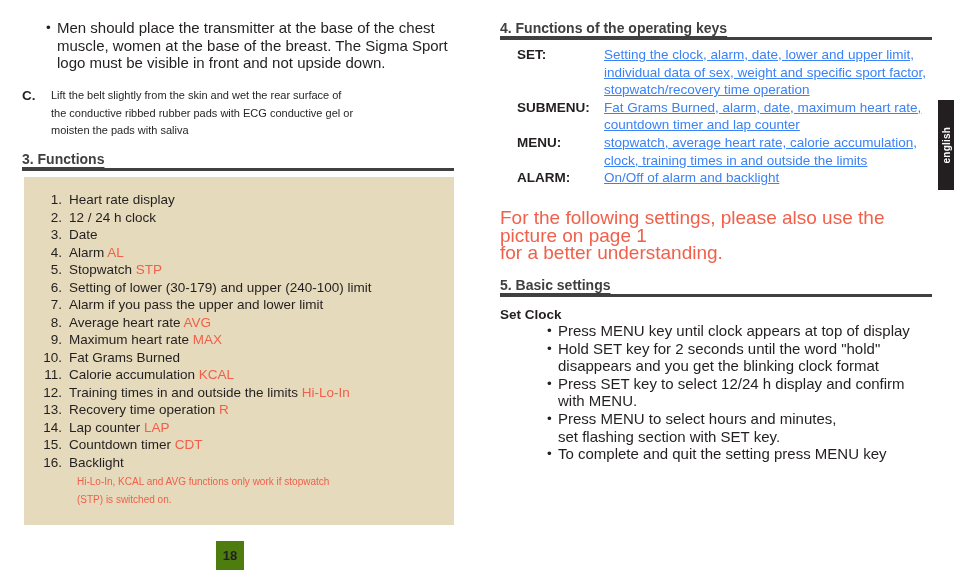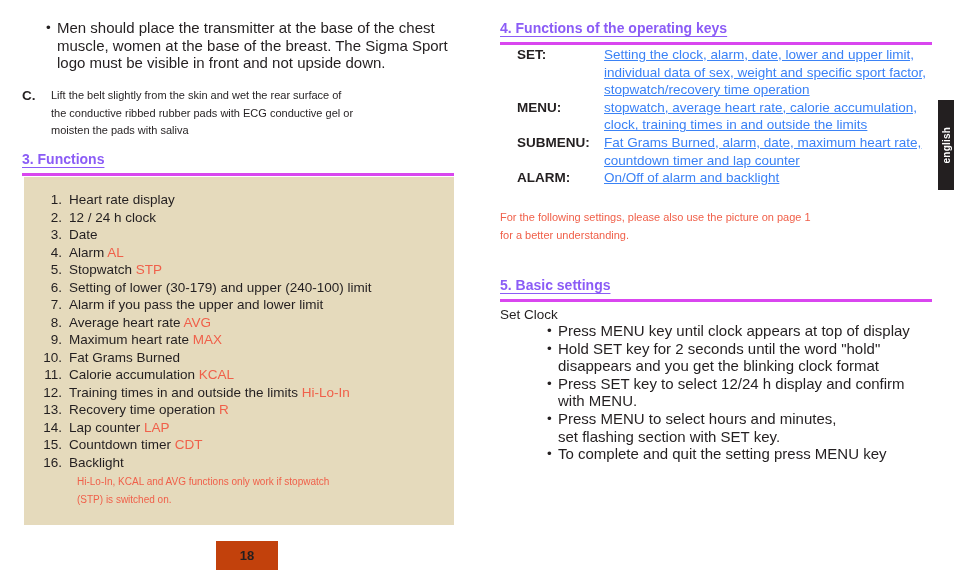--- a/index.html
+++ b/index.html
@@ -84,25 +84,24 @@
     font-size: 11px;
     line-height: 17.6px;
   }
 
   
   .section-heading {
     position: absolute;
     font-weight: bold;
     font-size: 14px;
     line-height: 18px;
-    color: #8b5cf6;
+    color: #404040;
     text-decoration: underline;
     text-underline-offset: 3px;
-    padding-bottom: 5px;
-    border-bottom: 3px solid #d946ef;
+    border-bottom: 3px solid #404040;
   }
   #heading-functions {
     left: 22px;
     top: 150px;
     width: 432px;
   }
   #heading-operating-keys {
     left: 22px;
     top: 19px;
     width: 432px;
@@ -181,49 +180,49 @@
     color: #3b82f6;
     text-decoration: underline;
   }
 
   
   .callout {
     position: absolute;
     left: 22px;
     top: 209px;
     width: 440px;
-    font-size: 11px;
+    font-size: 19px;
     line-height: 17.6px;
     color: #f0604a;
   }
 
   
   .sub-heading {
     position: absolute;
     left: 22px;
     top: 306px;
-    font-weight: normal;
+    font-weight: bold;
     font-size: 13.5px;
     line-height: 17.6px;
     color: #231f20;
   }
 
   .steps {
     position: absolute;
     left: 69px;
     top: 322px;
     width: 400px;
   }
 
   
   .page-number {
     position: absolute;
-    width: 62px;
+    width: 28px;
     height: 29px;
-    background: #c2410c;
+    background: #4d7c0f;
     font-size: 13px;
     font-weight: bold;
     color: #231f20;
     display: flex;
     align-items: center;
     justify-content: center;
   }
   #page-number-left  { left: 216px; top: 541px; }
 
   
@@ -360,34 +359,34 @@
     <div class="keydefs" id="keydefs">
         <div class="keydef-row">
           <div class="keydef-term">SET:</div>
           <div class="keydef-desc">
             <div>Setting the clock, alarm, date, lower and upper limit,</div>
             <div>individual data of sex, weight and specific sport factor,</div>
             <div>stopwatch/recovery time operation</div>
           </div>
         </div>
         <div class="keydef-row">
+          <div class="keydef-term">SUBMENU:</div>
+          <div class="keydef-desc">
+            <div>Fat Grams Burned, alarm, date, maximum heart rate,</div>
+            <div>countdown timer and lap counter</div>
+          </div>
+        </div>
+        <div class="keydef-row">
           <div class="keydef-term">MENU:</div>
           <div class="keydef-desc">
             <div>stopwatch, average heart rate, calorie accumulation,</div>
             <div>clock, training times in and outside the limits</div>
           </div>
         </div>
         <div class="keydef-row">
-          <div class="keydef-term">SUBMENU:</div>
-          <div class="keydef-desc">
-            <div>Fat Grams Burned, alarm, date, maximum heart rate,</div>
-            <div>countdown timer and lap counter</div>
-          </div>
-        </div>
-        <div class="keydef-row">
           <div class="keydef-term">ALARM:</div>
           <div class="keydef-desc">
             <div>On/Off of alarm and backlight</div>
           </div>
         </div>
       </div>
 
     <div class="callout" id="callout">
         <div>For the following settings, please also use the picture on page 1</div>
         <div>for a better understanding.</div>

